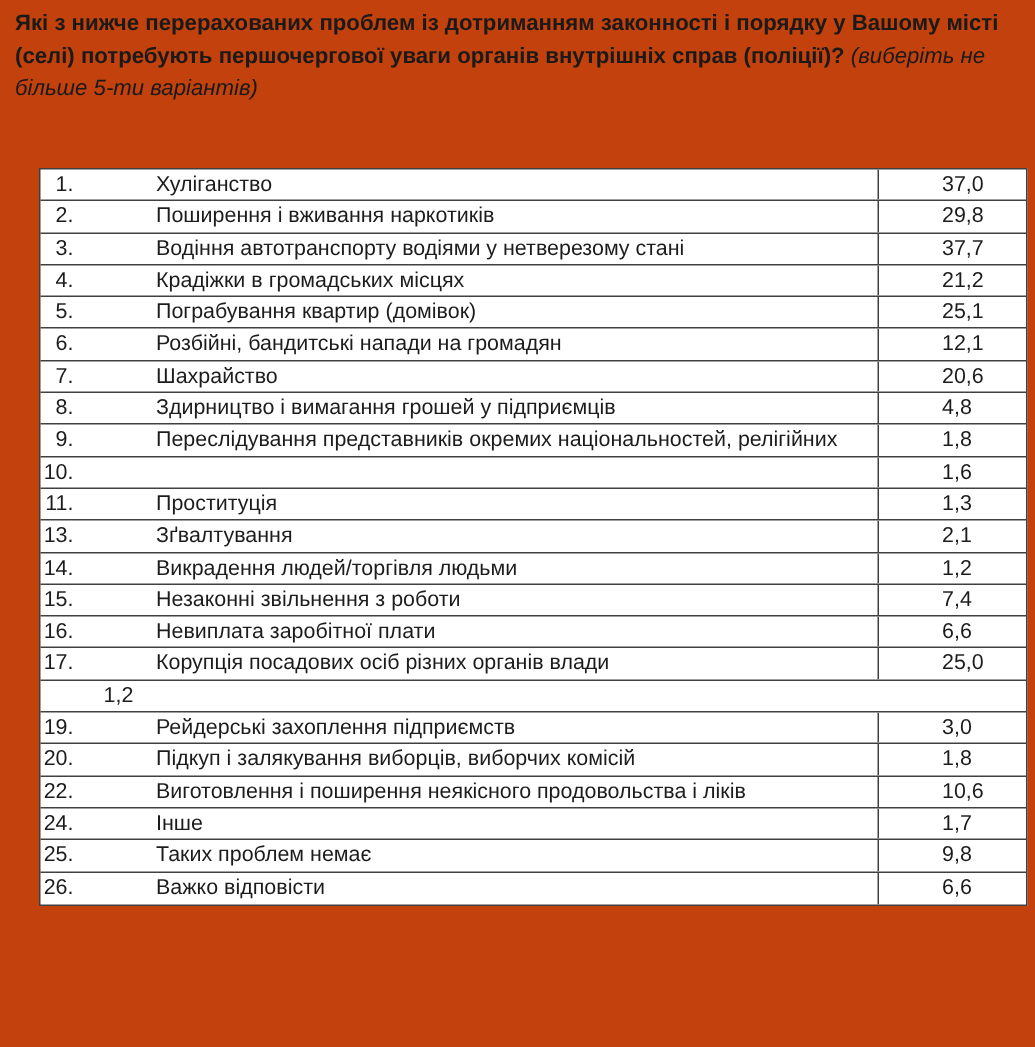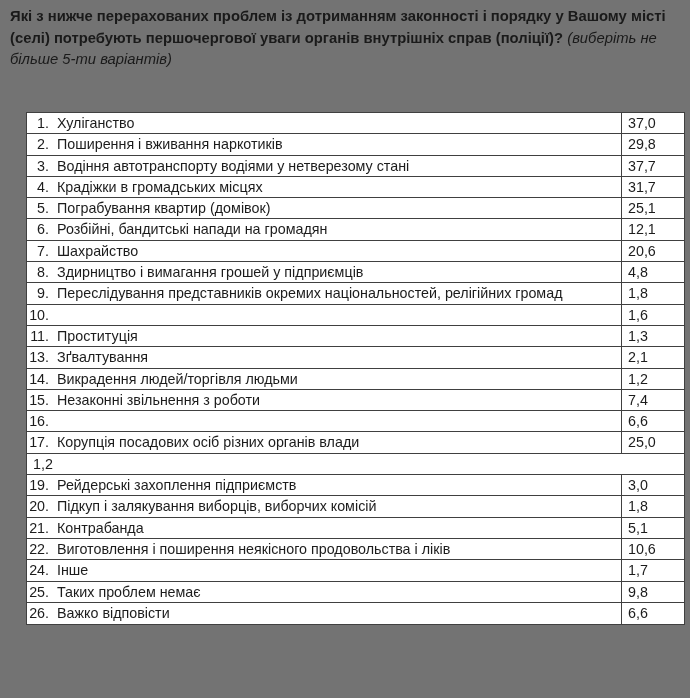--- a/index.html
+++ b/index.html
@@ -6,21 +6,21 @@
     margin: 0;
     padding: 0;
     background: #ffffff;
     font-family: "Liberation Sans", sans-serif;
     color: #1c1c1c;
   }
   .page {
     position: relative;
     width: 690px;
     height: 698px;
-    background: #737373;
+    background: #c2410c;
     overflow: hidden;
   }
   .question {
     position: absolute;
     left: 10px;
     top: 6px;
     width: 674px;
     font-size: 14.8px;
     line-height: 21.5px;
     font-weight: bold;
@@ -66,28 +66,30 @@
     width: 21px;
     text-align: right;
     margin-right: 8px;
     font-size: 14.3px;
     line-height: 19.5px;
   }
   .lbl {
     font-size: 14.3px;
     line-height: 19.5px;
     white-space: pre-line;
+    margin-left: 47px;
   }
   .cell-value {
     flex: none;
     width: 62px;
     padding: 1px 0 0 6px;
     box-sizing: border-box;
     font-size: 14.3px;
     line-height: 19.5px;
+    margin-left: 36px;
   }
 </style>
 </head>
 <body>
 
 <div class="page">
   <div class="question">
     <span class="q-main">Які з нижче перерахованих проблем із дотриманням законності і порядку у Вашому місті (селі) потребують першочергової уваги органів внутрішніх справ (поліції)?</span>
     <span class="q-note">(виберіть не більше 5-ти варіантів)</span>
   </div>
@@ -114,21 +116,21 @@
       <span class="lbl">Водіння автотранспорту водіями у нетверезому стані</span>
     </div>
     <div class="cell-value">37,7</div>
   </div>
 
   <div class="trow">
     <div class="cell-label">
       <span class="num">4.</span>
       <span class="lbl">Крадіжки в громадських місцях</span>
     </div>
-    <div class="cell-value">31,7</div>
+    <div class="cell-value">21,2</div>
   </div>
 
   <div class="trow">
     <div class="cell-label">
       <span class="num">5.</span>
       <span class="lbl">Пограбування квартир (домівок)</span>
     </div>
     <div class="cell-value">25,1</div>
   </div>
 
@@ -200,20 +202,21 @@
     <div class="cell-label">
       <span class="num">15.</span>
       <span class="lbl">Незаконні звільнення з роботи</span>
     </div>
     <div class="cell-value">7,4</div>
   </div>
 
   <div class="trow">
     <div class="cell-label">
       <span class="num">16.</span>
+      <span class="lbl">Невиплата заробітної плати</span>
     </div>
     <div class="cell-value">6,6</div>
   </div>
 
   <div class="trow">
     <div class="cell-label">
       <span class="num">17.</span>
       <span class="lbl">Корупція посадових осіб різних органів влади</span>
     </div>
     <div class="cell-value">25,0</div>
@@ -232,27 +235,20 @@
   </div>
 
   <div class="trow">
     <div class="cell-label">
       <span class="num">20.</span>
       <span class="lbl">Підкуп і залякування виборців, виборчих комісій</span>
     </div>
     <div class="cell-value">1,8</div>
   </div>
 
-  <div class="trow">
-    <div class="cell-label">
-      <span class="num">21.</span>
-      <span class="lbl">Контрабанда</span>
-    </div>
-    <div class="cell-value">5,1</div>
-  </div>
 
   <div class="trow">
     <div class="cell-label">
       <span class="num">22.</span>
       <span class="lbl">Виготовлення і поширення неякісного продовольства і ліків</span>
     </div>
     <div class="cell-value">10,6</div>
   </div>
 
 

